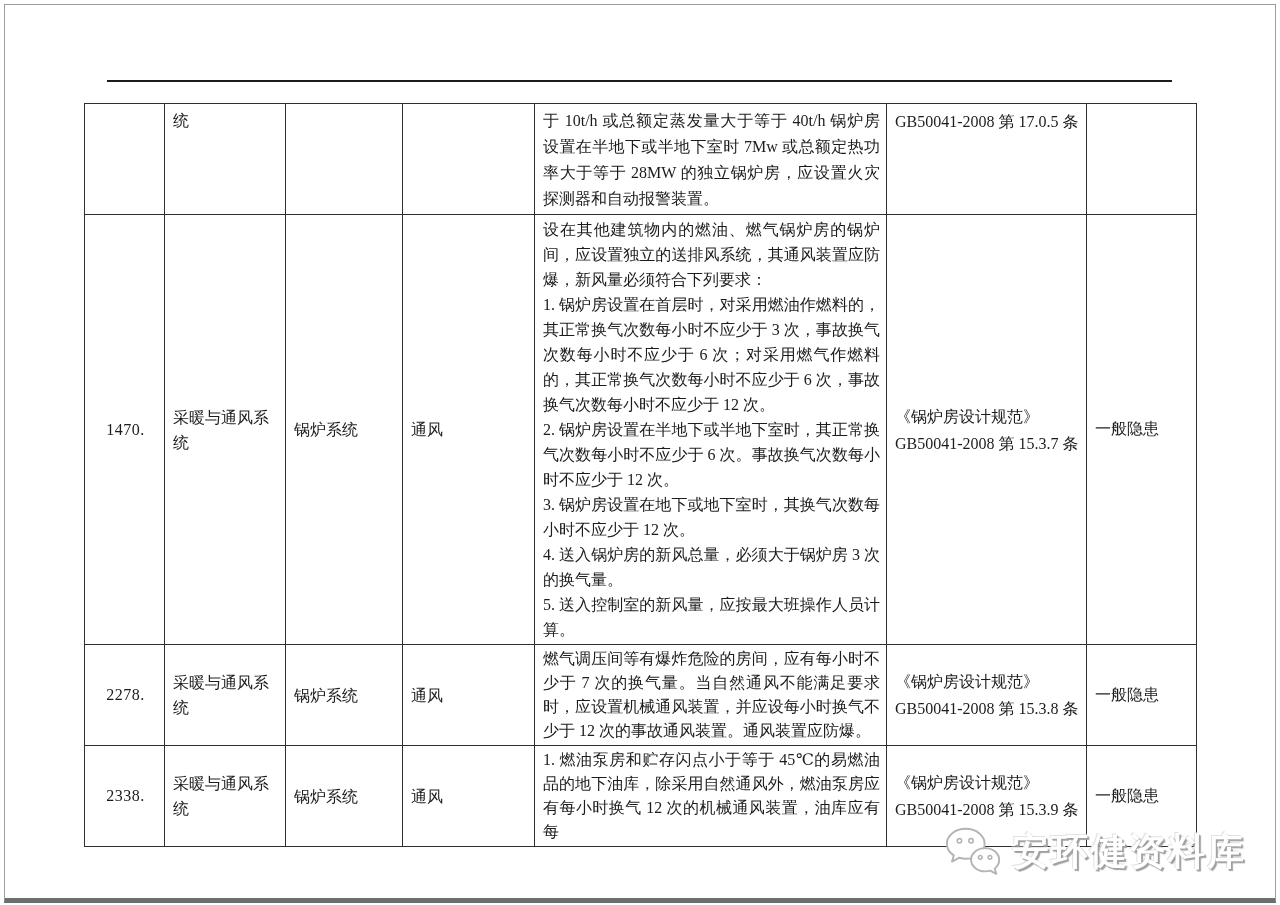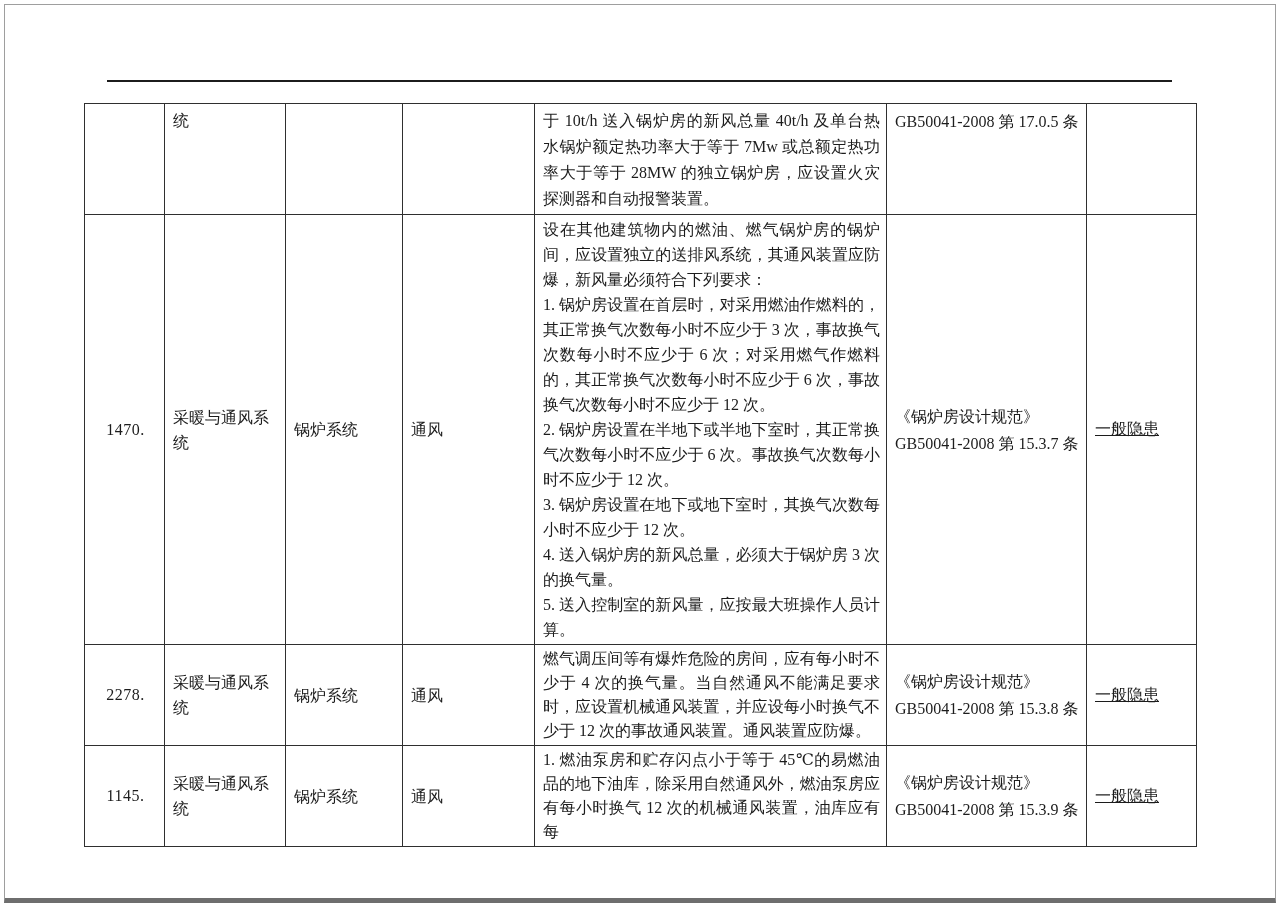--- a/index.html
+++ b/index.html
@@ -21,21 +21,21 @@
   tr.r0{height:104px;} tr.r1{height:401px;} tr.r2{height:97px;} tr.r3{height:70px;}
   tr.r0 td{vertical-align:top;padding-top:4px;}
 
   td.c-no{font-size:17px;letter-spacing:.5px;text-align:center;}
   td.c-sys,td.c-sub,td.c-cat{line-height:25px;}
   td.c-desc{vertical-align:top;white-space:pre-line;line-height:25px;
             padding:3px 6px 2px 8px;text-align:justify;text-justify:inter-ideograph;}
   tr.r2 td.c-desc,tr.r3 td.c-desc{line-height:24px;}
   tr.r0 td.c-desc{line-height:26px;}
   td.c-ref{white-space:pre-line;line-height:27px;padding-left:10px;}
-  td.c-sev{padding-left:8px;text-decoration:underline;}
+  td.c-sev{padding-left:8px;}
 
   
   .watermark{position:absolute;right:34px;bottom:24px;display:flex;align-items:center;gap:8px;}
   .wm-text{font-size:37px;font-weight:bold;letter-spacing:2px;color:#ffffff;
            text-shadow:2px 2px 1px #a0a0a0,-1px -1px 0 #e2e2e2,1px 1px 0 #c8c8c8;}
   .wm-icon{display:block;}
 </style>
 </head>
 <body>
 
@@ -53,21 +53,21 @@
         <col style="width:352px">
         <col style="width:200px">
       <col style="width:110px">
     </colgroup>
     <tbody>
       <tr class="r0">
         <td class="c-no"></td>
         <td class="c-sys">统</td>
         <td class="c-sub"></td>
         <td class="c-cat"></td>
-        <td class="c-desc">于 10t/h 送入锅炉房的新风总量 40t/h 及单台热水锅炉额定热功率大于等于 7Mw 或总额定热功率大于等于 28MW 的独立锅炉房，应设置火灾探测器和自动报警装置。</td>
+        <td class="c-desc">于 10t/h 或总额定蒸发量大于等于 40t/h 锅炉房设置在半地下或半地下室时 7Mw 或总额定热功率大于等于 28MW 的独立锅炉房，应设置火灾探测器和自动报警装置。</td>
         <td class="c-ref">GB50041-2008 第 17.0.5 条</td>
         <td class="c-sev"></td>
       </tr>
       <tr class="r1">
         <td class="c-no">1470.</td>
         <td class="c-sys">采暖与通风系统</td>
         <td class="c-sub">锅炉系统</td>
         <td class="c-cat">通风</td>
         <td class="c-desc">设在其他建筑物内的燃油、燃气锅炉房的锅炉间，应设置独立的送排风系统，其通风装置应防爆，新风量必须符合下列要求：
 1.  锅炉房设置在首层时，对采用燃油作燃料的，其正常换气次数每小时不应少于 3 次，事故换气次数每小时不应少于 6 次；对采用燃气作燃料的，其正常换气次数每小时不应少于 6 次，事故换气次数每小时不应少于 12 次。
@@ -77,32 +77,47 @@
 5.  送入控制室的新风量，应按最大班操作人员计算。</td>
         <td class="c-ref">《锅炉房设计规范》
 GB50041-2008 第 15.3.7 条</td>
         <td class="c-sev">一般隐患</td>
       </tr>
       <tr class="r2">
         <td class="c-no">2278.</td>
         <td class="c-sys">采暖与通风系统</td>
         <td class="c-sub">锅炉系统</td>
         <td class="c-cat">通风</td>
-        <td class="c-desc">燃气调压间等有爆炸危险的房间，应有每小时不少于 4 次的换气量。当自然通风不能满足要求时，应设置机械通风装置，并应设每小时换气不少于 12 次的事故通风装置。通风装置应防爆。</td>
+        <td class="c-desc">燃气调压间等有爆炸危险的房间，应有每小时不少于 7 次的换气量。当自然通风不能满足要求时，应设置机械通风装置，并应设每小时换气不少于 12 次的事故通风装置。通风装置应防爆。</td>
         <td class="c-ref">《锅炉房设计规范》
 GB50041-2008 第 15.3.8 条</td>
         <td class="c-sev">一般隐患</td>
       </tr>
       <tr class="r3">
-        <td class="c-no">1145.</td>
+        <td class="c-no">2338.</td>
         <td class="c-sys">采暖与通风系统</td>
         <td class="c-sub">锅炉系统</td>
         <td class="c-cat">通风</td>
         <td class="c-desc">1.  燃油泵房和贮存闪点小于等于 45℃的易燃油品的地下油库，除采用自然通风外，燃油泵房应有每小时换气 12 次的机械通风装置，油库应有每</td>
         <td class="c-ref">《锅炉房设计规范》
 GB50041-2008 第 15.3.9 条</td>
         <td class="c-sev">一般隐患</td>
       </tr>
     </tbody>
   </table>
 
+  <div class="watermark">
+    <svg class="wm-icon" width="62" height="58" viewBox="0 0 64 58" xmlns="http://www.w3.org/2000/svg">
+      <g stroke="#b4b4b4" stroke-width="2" fill="#ffffff" stroke-linejoin="round">
+        <path d="M44,20.5 C44,11.9 35.3,5 24.5,5 C13.7,5 5,11.9 5,20.5 C5,25.4 7.8,29.7 12.2,32.5 L10.3,39 L18,34.9 C20.1,35.6 22.2,36 24.5,36 C35.3,36 44,29.1 44,20.5 Z"></path>
+        <path d="M59,37 C59,30.4 52.6,25 44.5,25 C36.4,25 30,30.4 30,37 C30,43.6 36.4,49 44.5,49 C46.4,49 48.2,48.7 49.8,48.2 L56,51.5 L54.4,46.2 C57.2,44 59,40.7 59,37 Z"></path>
+      </g>
+      <g fill="none" stroke="#b4b4b4" stroke-width="1.6">
+        <circle cx="18" cy="17.5" r="2.3"></circle>
+        <circle cx="30" cy="17.5" r="2.3"></circle>
+        <circle cx="39.5" cy="34.5" r="1.9"></circle>
+        <circle cx="49.5" cy="34.5" r="1.9"></circle>
+      </g>
+    </svg>
+    <span class="wm-text">安环健资料库</span>
+  </div>
 
 </div>
 
 </body></html>

